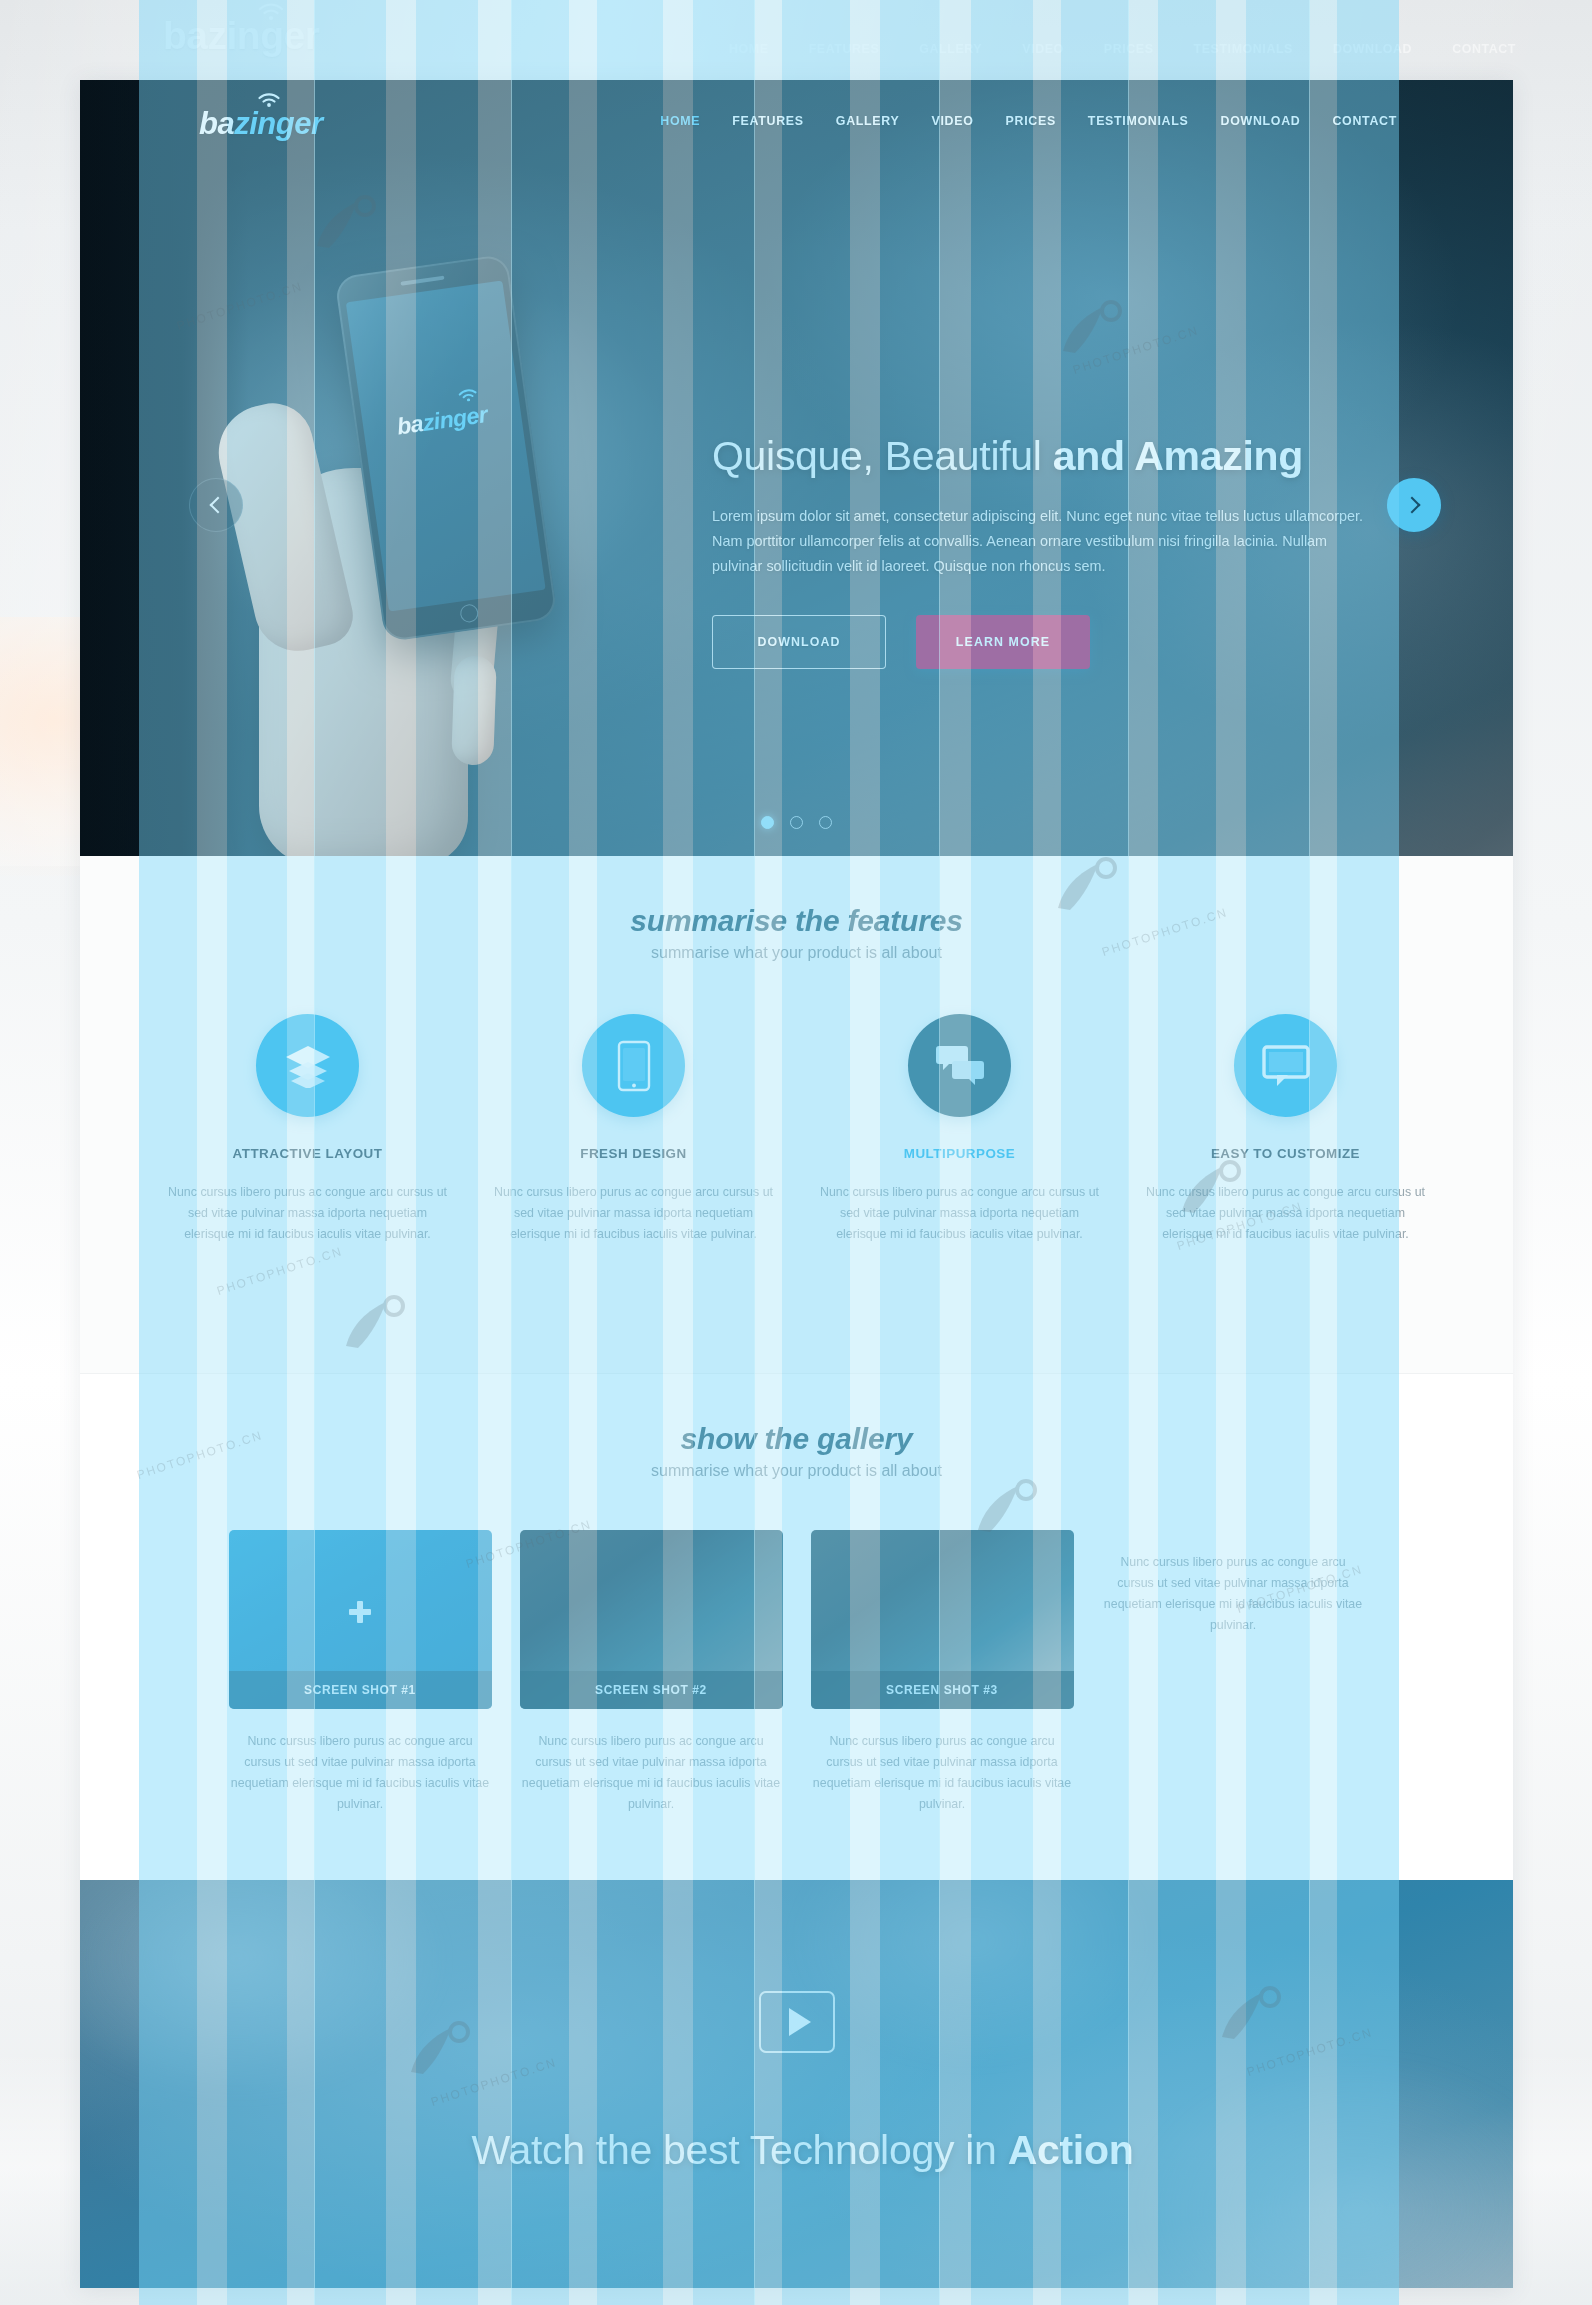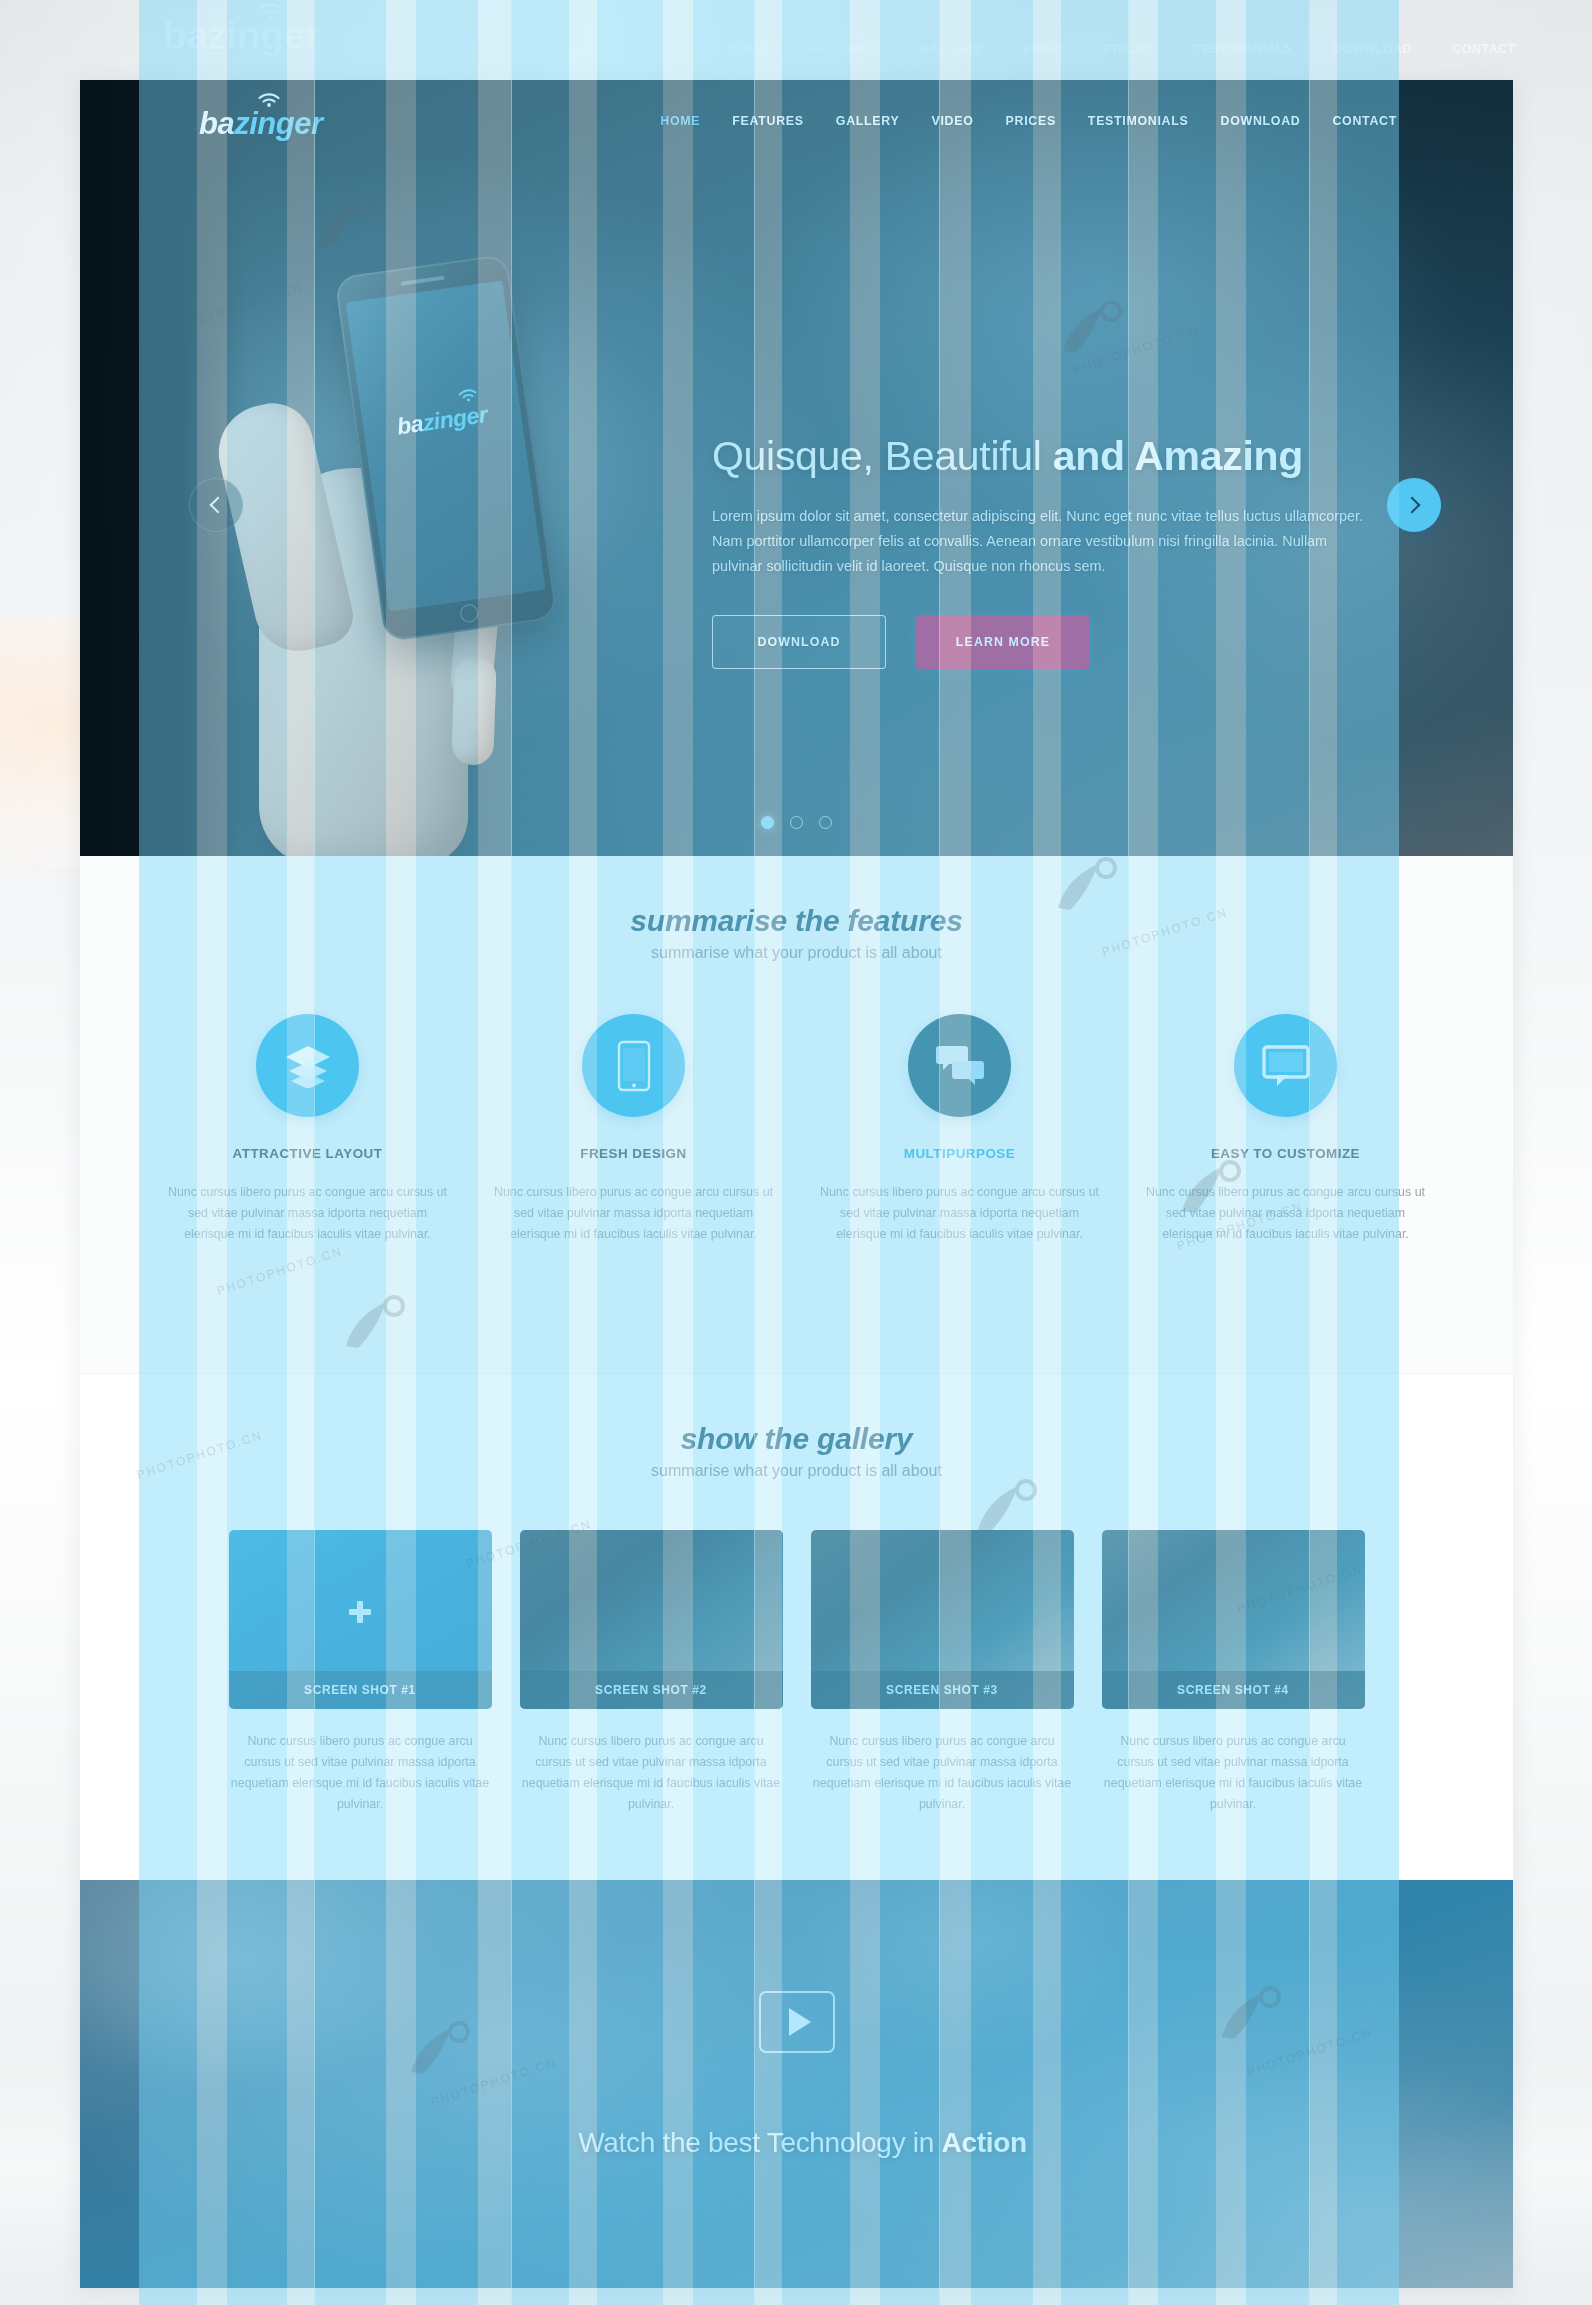--- a/index.html
+++ b/index.html
@@ -328,21 +328,21 @@
     cursor:pointer;
   }
   .play-tri{
     width:0; height:0; margin-left:6px;
     border-left:22px solid #e3f4fb;
     border-top:14px solid transparent;
     border-bottom:14px solid transparent;
   }
   .video-h{
     position:absolute; left:0; right:0; top:247px;
-    text-align:center; font-size:28px; font-weight:300; color:#e6f4fa;
+    text-align:center; font-size:41px; font-weight:300; color:#e6f4fa;
     letter-spacing:-0.3px; text-shadow:0 2px 6px rgba(0,0,0,.25);padding-left:12px;
   }
   .video-h b{ font-weight:bold; color:#ffffff; }
 
   
   .stripes{
     position:absolute; left:0; top:0; width:1592px; height:2305px;
     z-index:20; pointer-events:none;
   }
   .stripe{
@@ -543,23 +543,20 @@
       </div>
 
       <div class="gal">
         <div class="gal-thumb g3">
           <div class="gal-cap">SCREEN SHOT #3</div>
         </div>
         <p class="gal-body">Nunc cursus libero purus ac congue arcu cursus ut sed vitae pulvinar massa idporta nequetiam elerisque mi id faucibus iaculis vitae pulvinar.</p>
       </div>
 
       <div class="gal">
-        <div class="gal-thumb g4">
-          <div class="gal-cap">SCREEN SHOT #4</div>
-        </div>
         <p class="gal-body">Nunc cursus libero purus ac congue arcu cursus ut sed vitae pulvinar massa idporta nequetiam elerisque mi id faucibus iaculis vitae pulvinar.</p>
       </div>
 
     </div>
   </section>
 
   <section class="video">
     <div class="video-blur"></div>
     <div class="play-btn">
       <span class="play-tri"></span>

